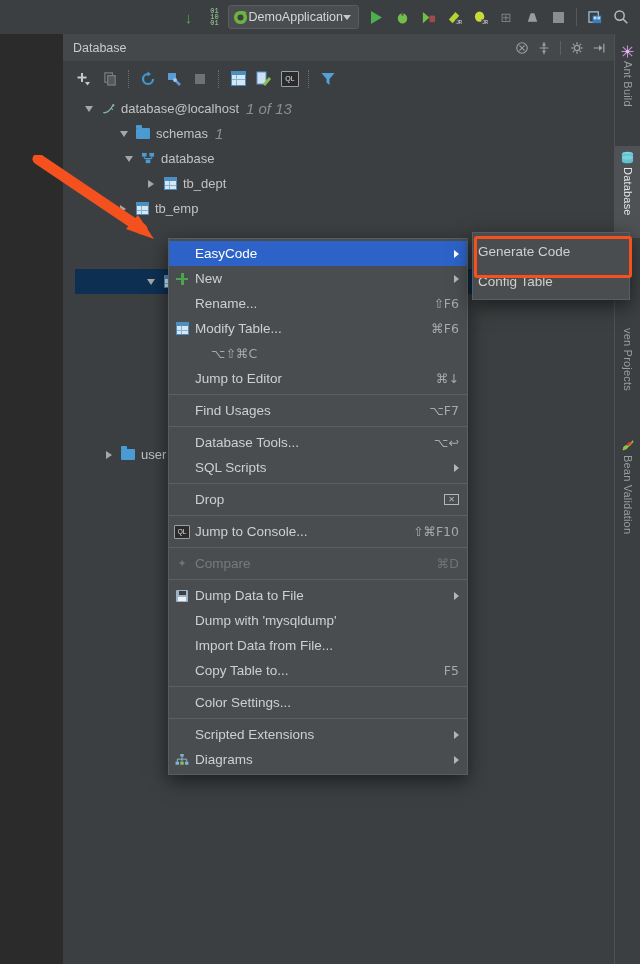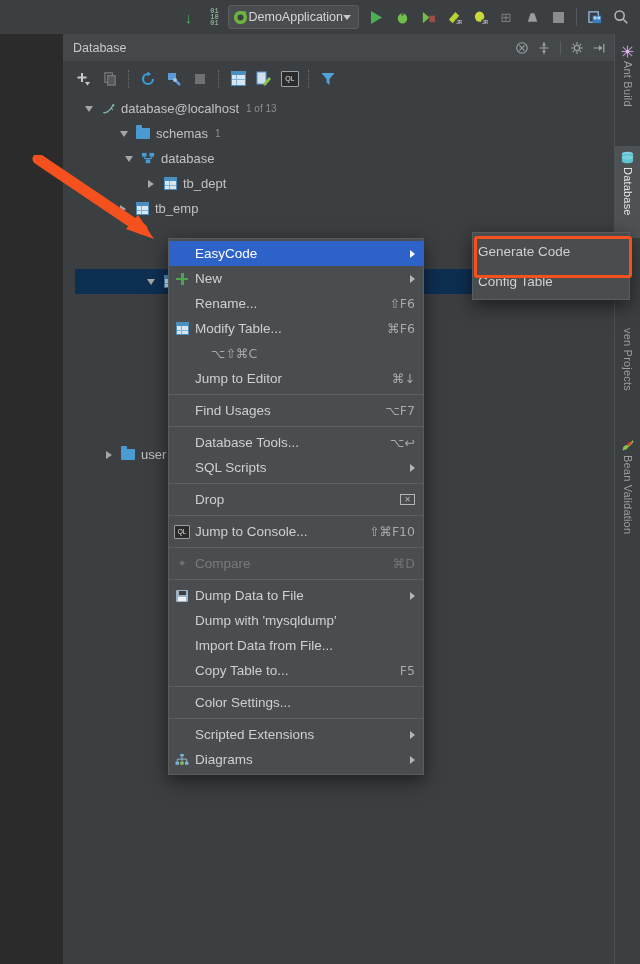--- a/index.html
+++ b/index.html
@@ -82,36 +82,36 @@
   }
   .row.selected{background:#0d2f52;color:#ffffff;}
   .twisty{
     width:12px;height:12px;flex:0 0 auto;position:relative;margin-right:3px;
   }
   .twisty i{position:absolute;left:1px;top:2px;width:0;height:0;}
   .twisty.closed i{border-top:4.5px solid transparent;border-bottom:4.5px solid transparent;border-left:6px solid #a6a6a6;}
   .twisty.open i{border-left:4.5px solid transparent;border-right:4.5px solid transparent;border-top:6px solid #a6a6a6;left:0;top:3px;}
   .ti{width:16px;height:16px;flex:0 0 auto;margin-right:5px;display:flex;align-items:center;justify-content:center;}
   .row .lbl{}
-  .row .sub{font-size:10px;color:#8d8d8d;margin-left:7px;}
+  .row .sub{font-size:15px;color:#8d8d8d;margin-left:7px;font-style:italic;}
 
   
   .folder{width:14px;height:11px;background:#4a9bd1;border-radius:1px;position:relative;}
   .folder:before{content:"";position:absolute;left:0;top:-3px;width:6px;height:3px;background:#4a9bd1;border-radius:1px 1px 0 0;}
   
   .tblico{
     width:13px;height:13px;background:#d8e6f2;border:1px solid #4a8fc0;box-sizing:border-box;
     background-image:linear-gradient(#4a8fc0,#4a8fc0),linear-gradient(#7fb4d8,#7fb4d8),linear-gradient(#7fb4d8,#7fb4d8);
     background-size:100% 3px,1px 100%,100% 1px;
     background-position:0 0,4.5px 0,0 7px;background-repeat:no-repeat;
   }
 
   
   .ctx{
-    position:absolute;left:168px;top:238px;width:256px;
+    position:absolute;left:168px;top:238px;width:300px;
     background:#4a4d4f;border:1px solid #5a5d5f;
     box-shadow:0 6px 18px rgba(0,0,0,.55);
     padding:2px 0;box-sizing:border-box;z-index:40;
   }
   .mi{
     height:25px;display:flex;align-items:center;padding:0 8px 0 0;
     font-size:13.5px;color:#cfcfcf;position:relative;box-sizing:border-box;
   }
   .mi .mi-ico{width:26px;min-width:26px;height:18px;display:flex;align-items:center;justify-content:center;}
   .mi .mi-label{flex:1 1 auto;white-space:nowrap;}

